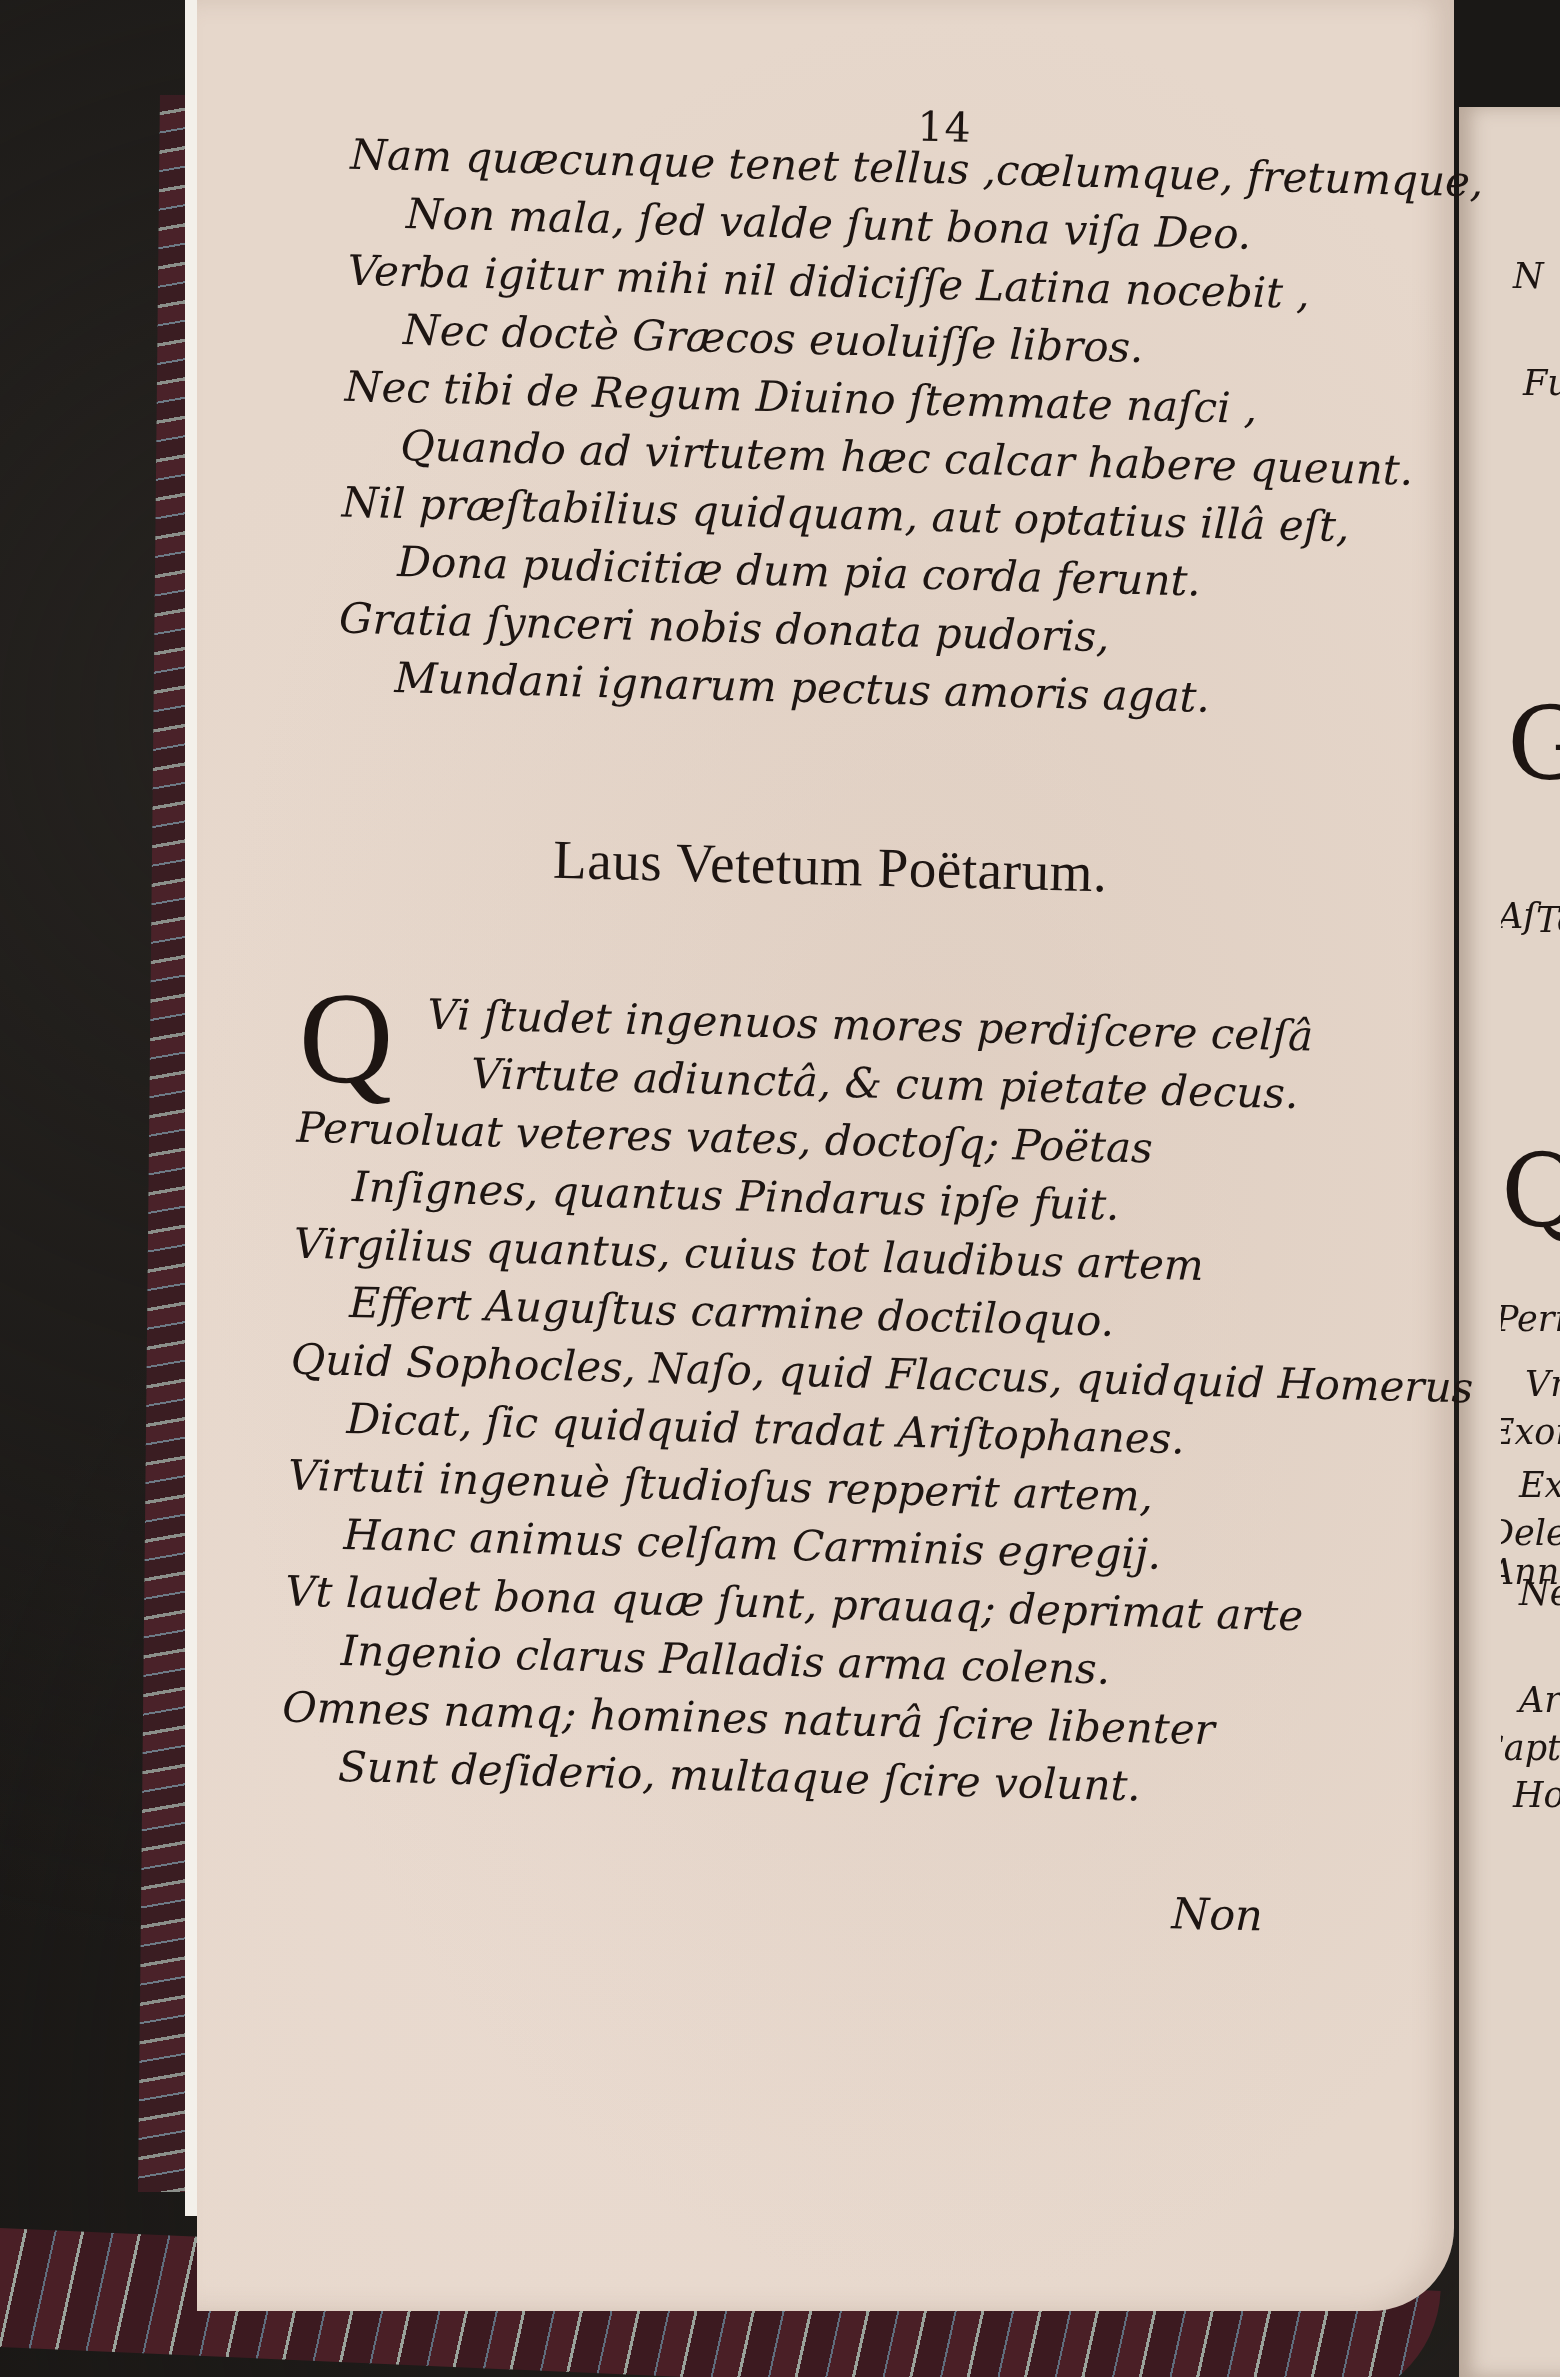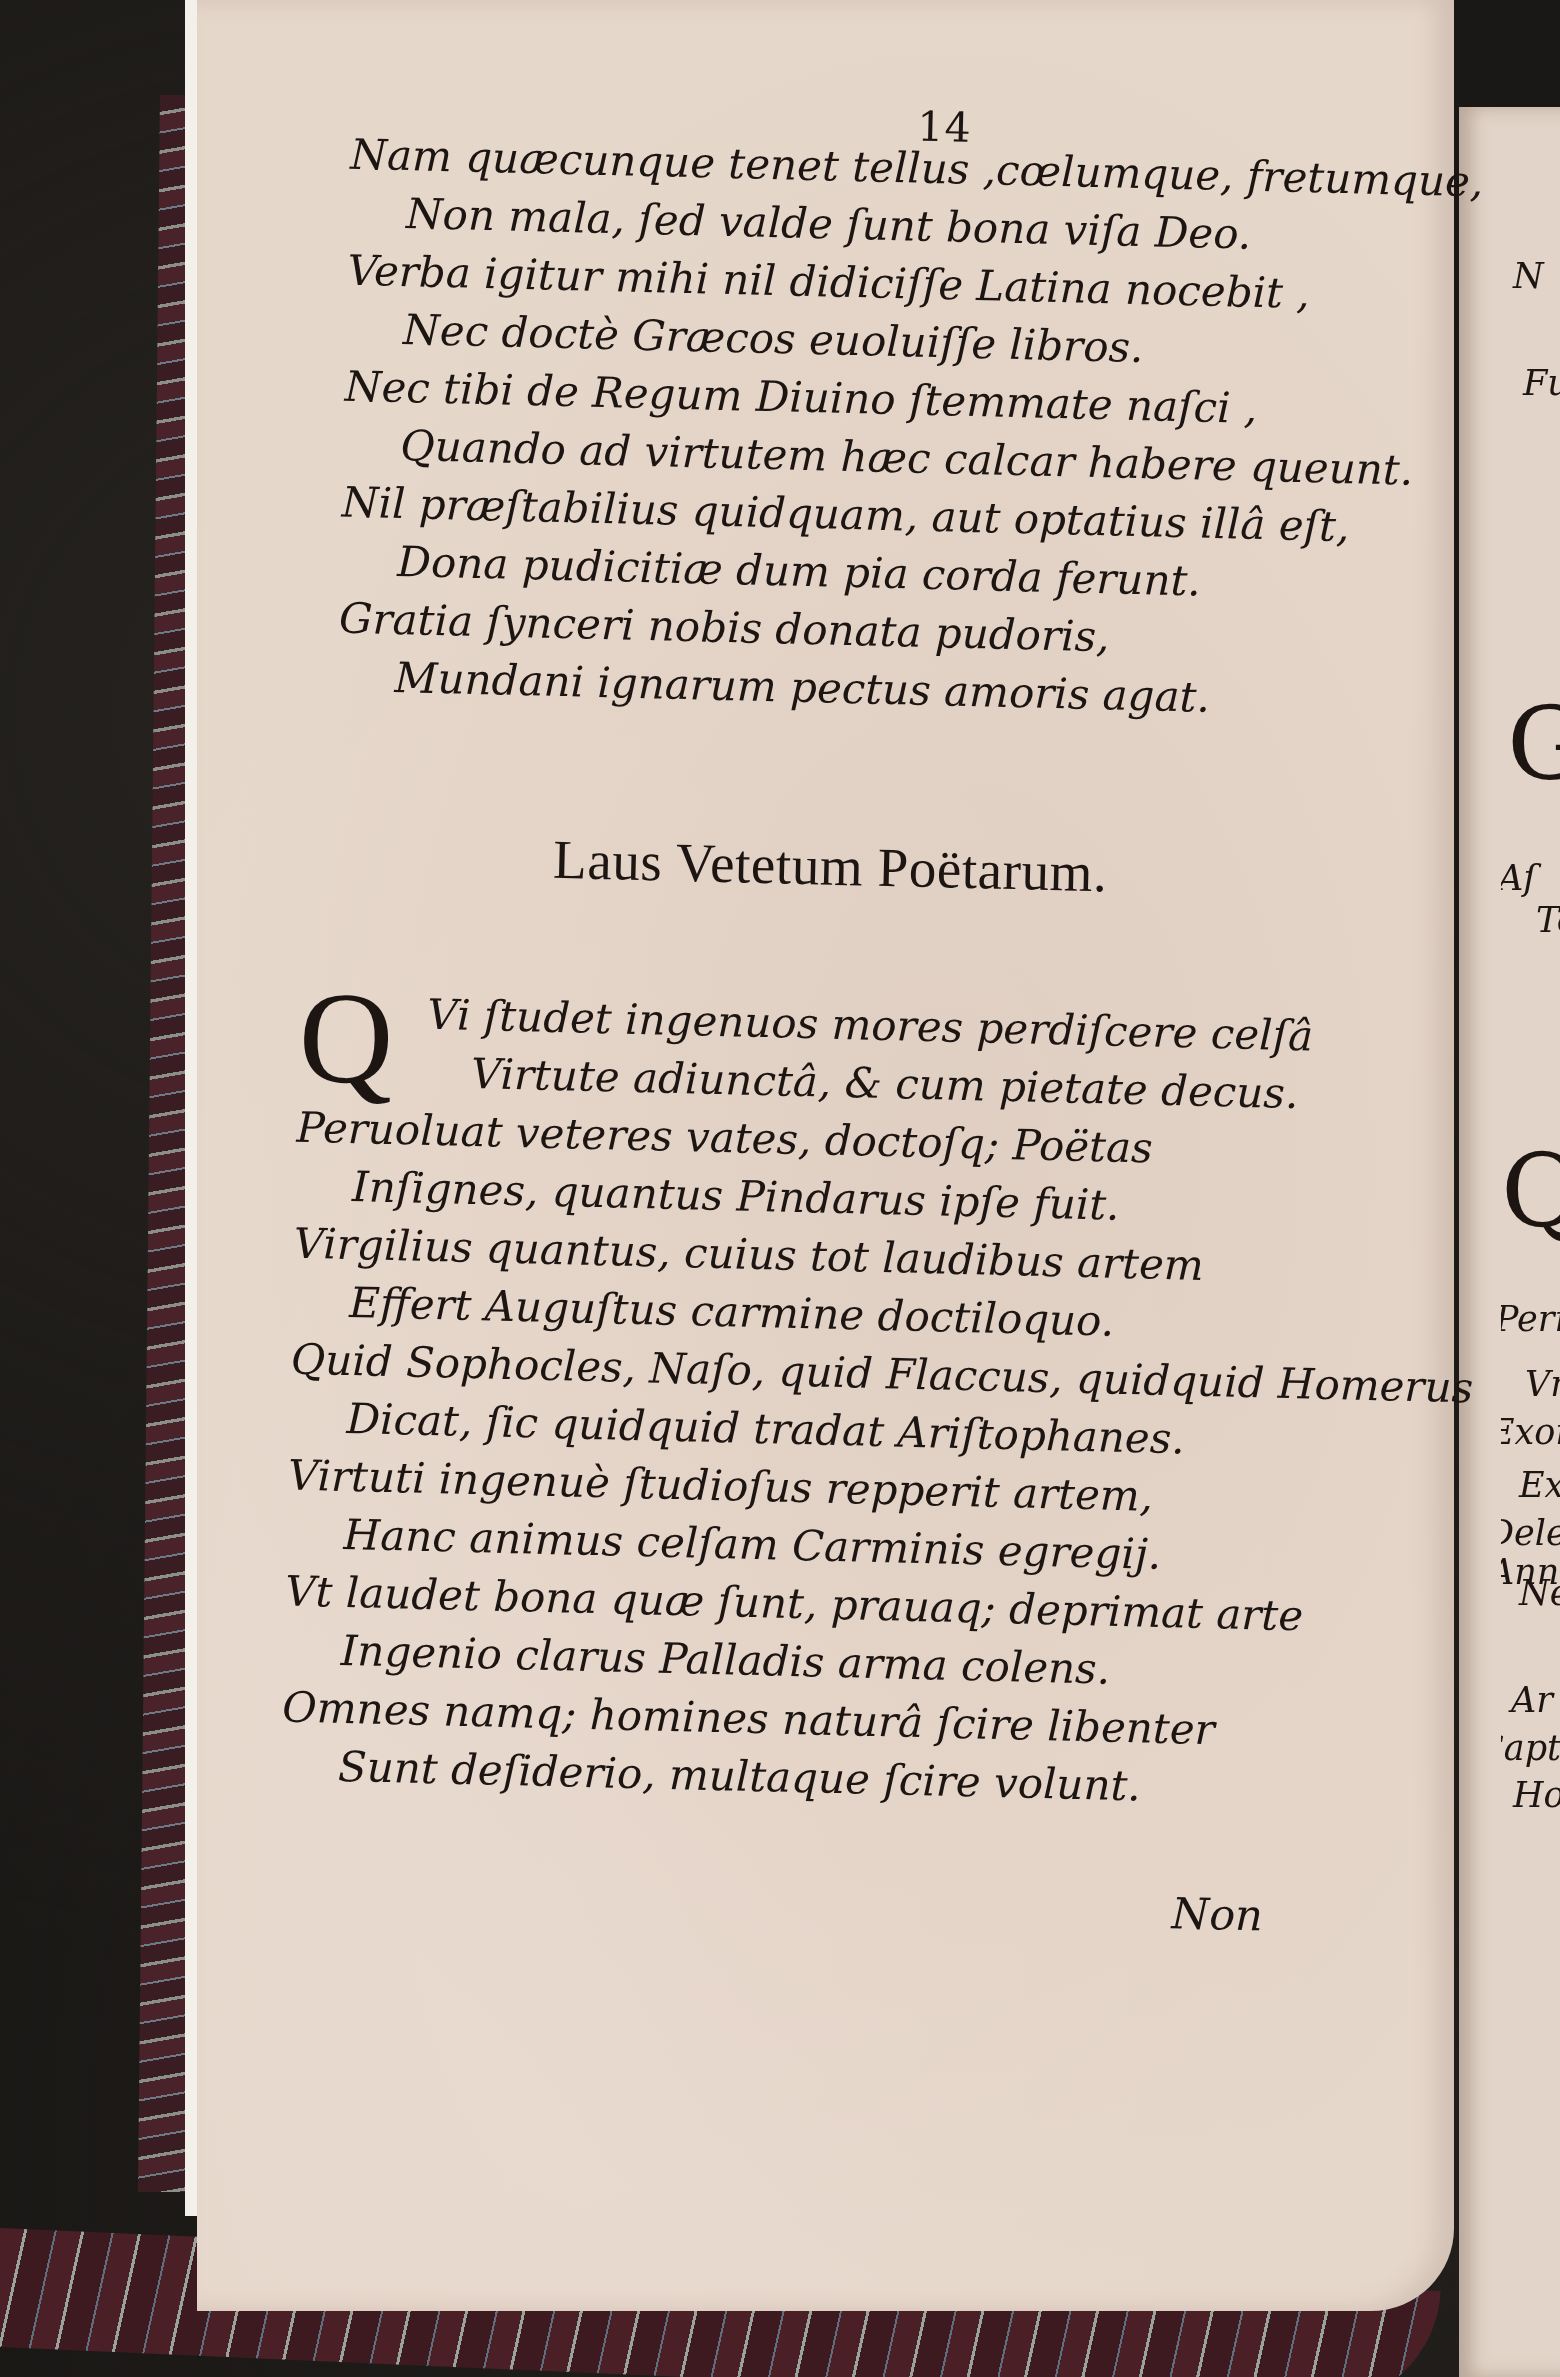--- a/index.html
+++ b/index.html
@@ -126,27 +126,27 @@
     <span class="line indent">Sunt deſiderio, multaque ſcire volunt.</span>
   </div>
 
   <div class="catchword">Non</div>
 </div>
 
 <div class="right-fragments">
   <span class="frag" style="top:256px;left:12px">N</span>
   <span class="frag" style="top:363px;left:22px">Fu</span>
   <span class="frag cap" style="top:685px;left:6px">G</span>
-  <span class="frag" style="top:858px;left:-3px">Aſ</span>
+  <span class="frag" style="top:896px;left:-3px">Aſ</span>
   <span class="frag" style="top:900px;left:35px">Te</span>
   <span class="frag cap" style="top:1132px;left:0px">Q</span>
   <span class="frag" style="top:1299px;left:-6px">Perno</span>
   <span class="frag" style="top:1364px;left:24px">Vn</span>
   <span class="frag" style="top:1412px;left:-12px">Exorn</span>
   <span class="frag" style="top:1465px;left:18px">Ex</span>
   <span class="frag" style="top:1513px;left:-15px">Delect</span>
   <span class="frag" style="top:1573px;left:18px">Ne</span>
   <span class="frag" style="top:1552px;left:-12px">Ann</span>
-  <span class="frag" style="top:1680px;left:10px">Ar</span>
+  <span class="frag" style="top:1680px;left:18px">Ar</span>
   <span class="frag" style="top:1728px;left:-24px">Capti q</span>
   <span class="frag" style="top:1775px;left:12px">Hoſt</span>
 </div>
 
 
 </body></html>

